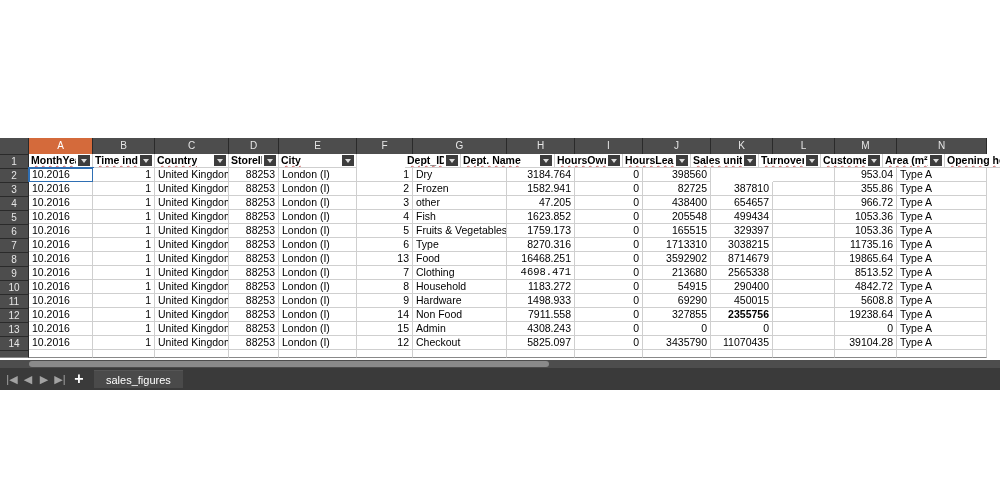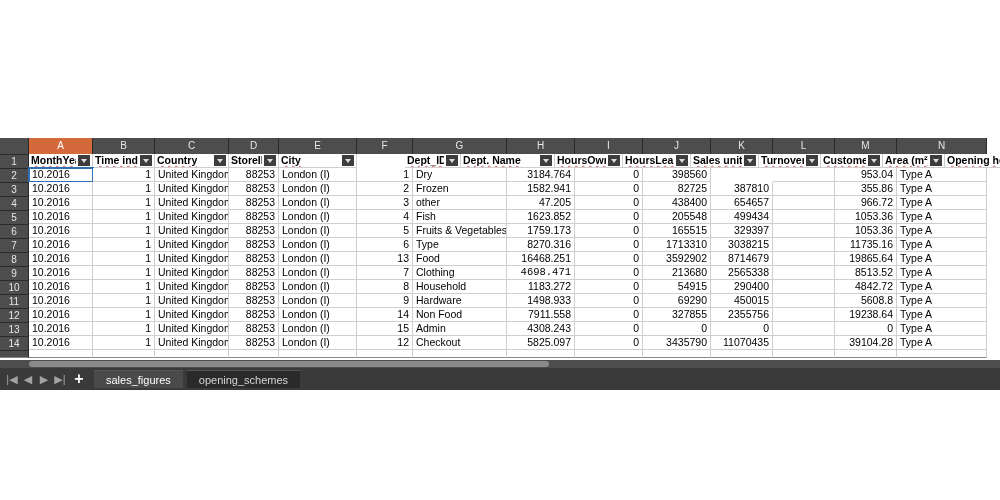--- a/index.html
+++ b/index.html
@@ -395,21 +395,21 @@
           <div class="cell" style="width: 64px; min-width: 64px;">10.2016</div>
           <div class="cell num" style="width: 62px; min-width: 62px;">1</div>
           <div class="cell" style="width: 74px; min-width: 74px;">United Kingdom</div>
           <div class="cell num" style="width: 50px; min-width: 50px;">88253</div>
           <div class="cell" style="width: 78px; min-width: 78px;">London (I)</div>
           <div class="cell num" style="width: 56px; min-width: 56px;">14</div>
           <div class="cell" style="width: 94px; min-width: 94px;">Non Food</div>
           <div class="cell num" style="width: 68px; min-width: 68px;">7911.558</div>
           <div class="cell num" style="width: 68px; min-width: 68px;">0</div>
           <div class="cell num" style="width: 68px; min-width: 68px;">327855</div>
-          <div class="cell num" style="width: 62px; min-width: 62px;">2355756</div>
+          <div class="cell num" style="width: 62px; min-width: 62px; font-weight: bold;">2355756</div>
           <div class="cell" style="width: 62px; min-width: 62px;"></div>
           <div class="cell num" style="width: 62px; min-width: 62px;">19238.64</div>
           <div class="cell" style="width: 90px; min-width: 90px;">Type A</div>
         </div>
         <div class="row">
           <div class="rowh">13</div>
           <div class="cell" style="width: 64px; min-width: 64px;">10.2016</div>
           <div class="cell num" style="width: 62px; min-width: 62px;">1</div>
           <div class="cell" style="width: 74px; min-width: 74px;">United Kingdom</div>
           <div class="cell num" style="width: 50px; min-width: 50px;">88253</div>
@@ -467,15 +467,14 @@
   </div>
 
   <div class="tabstrip">
     <div class="nav-btn">|◀</div>
     <div class="nav-btn">◀</div>
     <div class="nav-btn">▶</div>
     <div class="nav-btn">▶|</div>
     <div class="add-btn">+</div>
 
   <div class="tab active">sales_figures</div>
-      <div class="tab">opening_schemes</div>
     </div>
 </div>
 
 </body></html>

